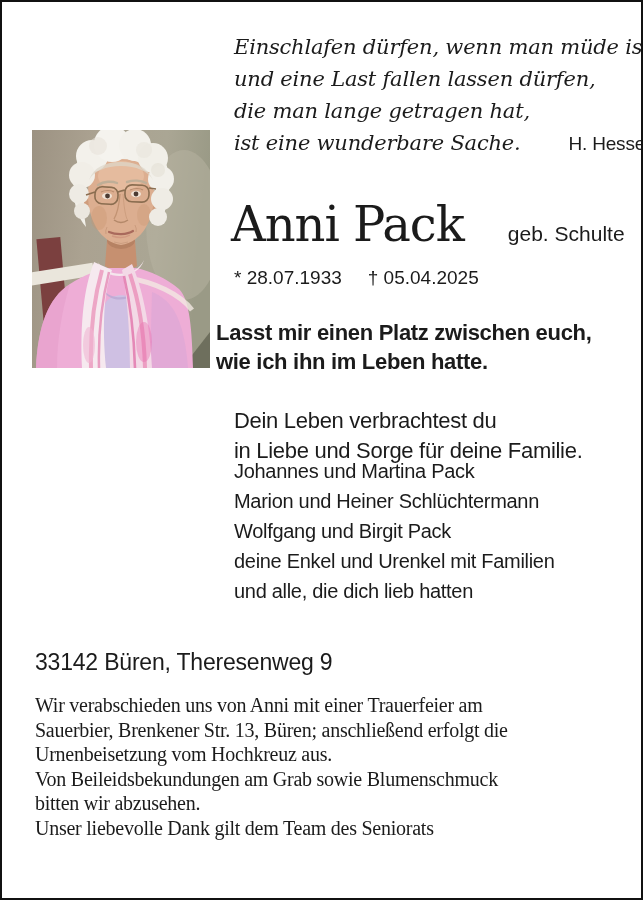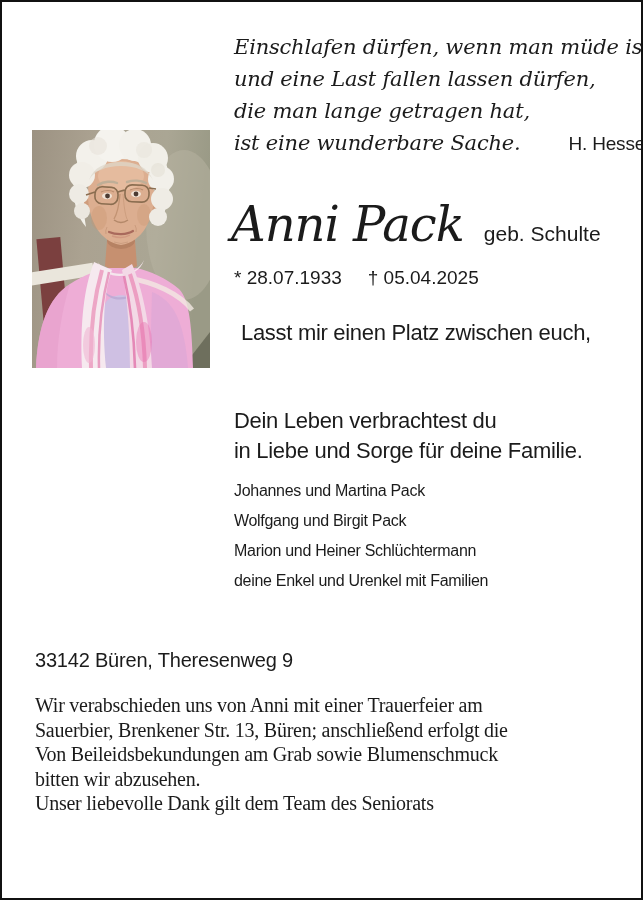--- a/index.html
+++ b/index.html
@@ -34,37 +34,36 @@
     width:178px;height:238px;display:block;
   }
   
   .name-row{
     position:absolute;left:229px;top:194px;
     display:flex;align-items:baseline;gap:20px;
     white-space:nowrap;
   }
   .name{
     font-family:"DejaVu Serif",serif;
-    font-style:italic;
     font-size:48px;line-height:56px;
     letter-spacing:-1px;
   }
-  .maiden{font-size:21px;}
+  .maiden{font-size:21px;margin-left:24px;}
   
   .dates{
     position:absolute;left:232px;top:265px;
     font-size:19px;white-space:nowrap;
   }
   .dates .death{margin-left:26px;}
   
-  .motto{position:absolute;left:239px;top:316px;font-size:22px;line-height:29px;letter-spacing:-0.3px;white-space:nowrap;}
+  .motto{position:absolute;left:214px;top:316px;font-size:22px;line-height:29px;letter-spacing:-0.3px;white-space:nowrap;font-weight:bold;}
   .tribute{position:absolute;left:232px;top:404px;font-size:22px;line-height:30px;letter-spacing:-0.3px;white-space:nowrap;}
-  .mourners{position:absolute;left:232px;top:474px;font-size:16px;line-height:30px;letter-spacing:-0.3px;white-space:nowrap;}
-  
-  .address{position:absolute;left:33px;top:647px;font-size:20px;letter-spacing:-0.2px;white-space:nowrap;}
+  .mourners{position:absolute;left:232px;top:454px;font-size:20px;line-height:30px;letter-spacing:-0.3px;white-space:nowrap;}
+  
+  .address{position:absolute;left:33px;top:647px;font-size:23px;letter-spacing:-0.2px;white-space:nowrap;}
   .announcement{position:absolute;left:33px;top:691px;font-size:20px;line-height:24.5px;letter-spacing:-0.25px;white-space:nowrap;font-family:Liberation Serif, serif;}
 </style>
 </head>
 <body>
 
 <div class="page">
 
   <div class="quote">
     <div>Einschlafen dürfen, wenn man müde ist,</div>
     <div>und eine Last fallen lassen dürfen,</div>
@@ -183,37 +182,40 @@
     <span class="name">Anni Pack</span>
     <span class="maiden">geb. Schulte</span>
   </div>
 
   <div class="dates">
     <span>* 28.07.1933</span><span class="death">† 05.04.2025</span>
   </div>
 
   <div class="motto">
     <div>Lasst mir einen Platz zwischen euch,</div>
+    <div>wie ich ihn im Leben hatte.</div>
   </div>
 
   <div class="tribute">
     <div>Dein Leben verbrachtest du</div>
     <div>in Liebe und Sorge für deine Familie.</div>
   </div>
 
   <div class="mourners">
     <div>Johannes und Martina Pack</div>
+    <div>Marion und Heiner Schlüchtermann</div>
     <div>Wolfgang und Birgit Pack</div>
-    <div>Marion und Heiner Schlüchtermann</div>
     <div>deine Enkel und Urenkel mit Familien</div>
+    <div>und alle, die dich lieb hatten</div>
   </div>
 
   <div class="address">33142 Büren, Theresenweg 9</div>
 
   <div class="announcement">
     <div>Wir verabschieden uns von Anni mit einer Trauerfeier am</div>
     <div>Sauerbier, Brenkener Str. 13, Büren; anschließend erfolgt die</div>
+    <div>Urnenbeisetzung vom Hochkreuz aus.</div>
     <div>Von Beileidsbekundungen am Grab sowie Blumenschmuck</div>
     <div>bitten wir abzusehen.</div>
     <div>Unser liebevolle Dank gilt dem Team des Seniorats</div>
   </div>
 
 </div>
 
 </body></html>

